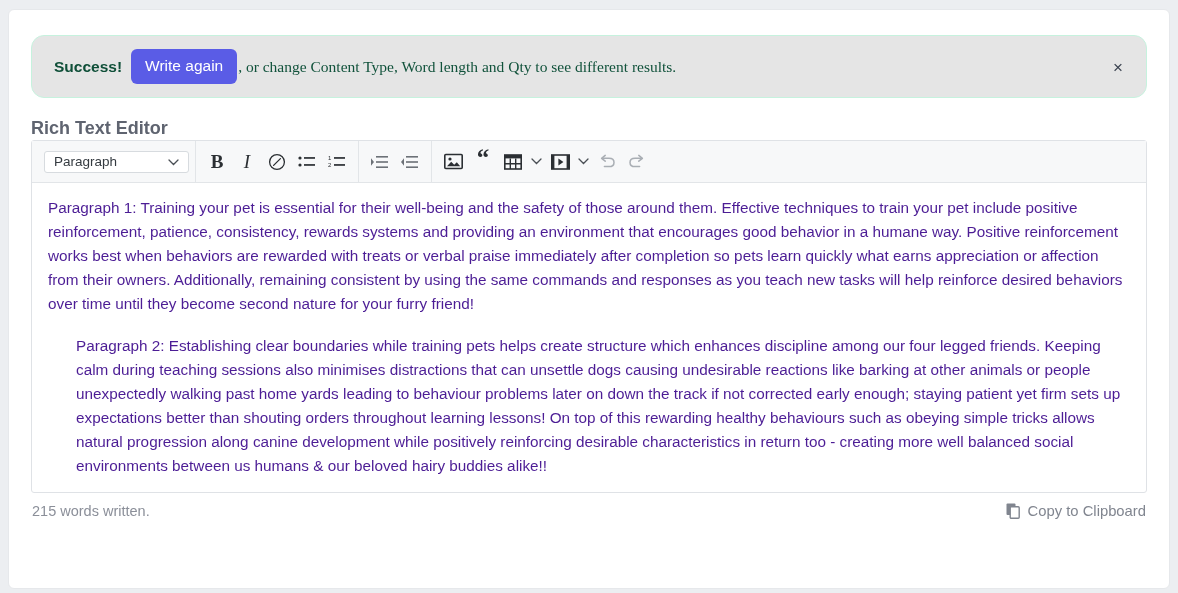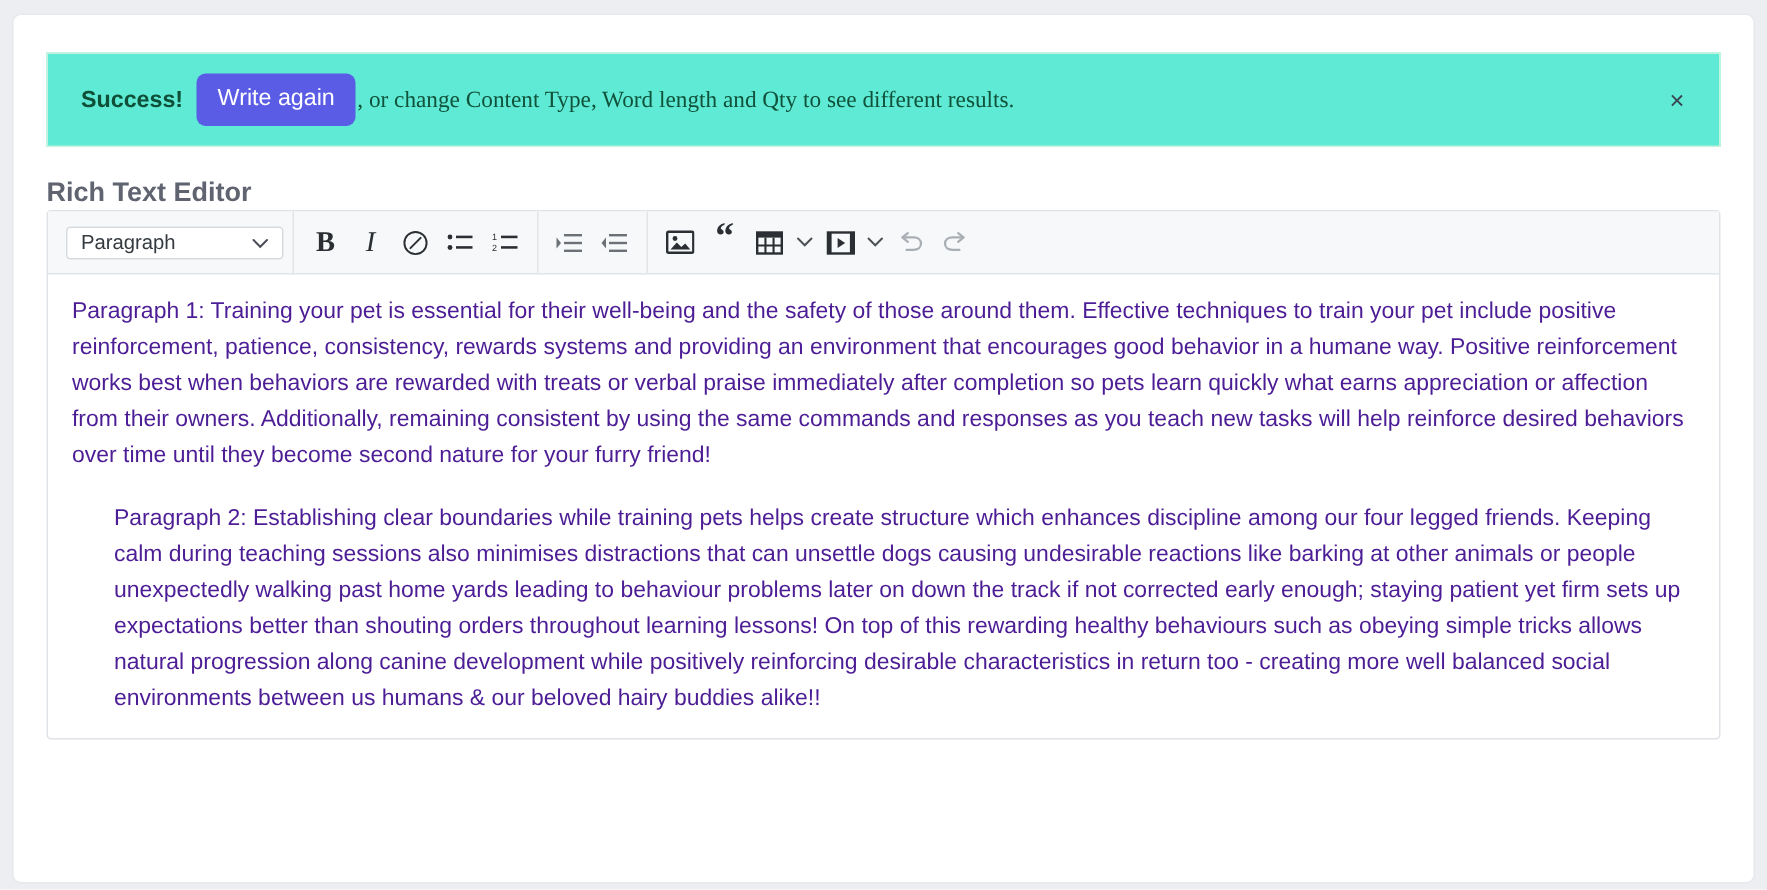--- a/index.html
+++ b/index.html
@@ -47,23 +47,23 @@
   }
 
   .card-body {
     padding: 25px 22px 0 22px;
     box-sizing: border-box;
   }
 
   
   .alert {
     position: relative;
-    background: #5eead4;
+    background: #e5e5e5;
     border: 1px solid #c6f2de;
-    border-radius: 0;
+    border-radius: 13px;
     height: 63px;
     display: flex;
     align-items: center;
     padding: 0 22px;
     box-sizing: border-box;
     color: #11523b;
     font-size: 15.5px;
   }
   .alert-strong {
     font-weight: bold;
@@ -348,15 +348,27 @@
 
       </div>
 
       <div class="editor-content">
         <p>Paragraph 1: Training your pet is essential for their well-being and the safety of those around them. Effective techniques to train your pet include positive reinforcement, patience, consistency, rewards systems and providing an environment that encourages good behavior in a humane way. Positive reinforcement works best when behaviors are rewarded with treats or verbal praise immediately after completion so pets learn quickly what earns appreciation or affection from their owners. Additionally, remaining consistent by using the same commands and responses as you teach new tasks will help reinforce desired behaviors over time until they become second nature for your furry friend!</p>
         <p>Paragraph 2: Establishing clear boundaries while training pets helps create structure which enhances discipline among our four legged friends. Keeping calm during teaching sessions also minimises distractions that can unsettle dogs causing undesirable reactions like barking at other animals or people unexpectedly walking past home yards leading to behaviour problems later on down the track if not corrected early enough; staying patient yet firm sets up expectations better than shouting orders throughout learning lessons! On top of this rewarding healthy behaviours such as obeying simple tricks allows natural progression along canine development while positively reinforcing desirable characteristics in return too - creating more well balanced social environments between us humans &amp; our beloved hairy buddies alike!!</p>
       </div>
 
     </div>
 
+    <div class="editor-footer">
+      <div class="word-count">215 words written.</div>
+      <div class="copy-clipboard">
+        <span>
+          <svg width="15" height="16" viewBox="0 0 15 16">
+            <rect x="0.5" y="0.5" width="9" height="11.5" rx="1" fill="#80858f"></rect>
+            <rect x="4.2" y="3.8" width="9" height="11.5" rx="1" fill="#ffffff" stroke="#80858f" stroke-width="1.4"></rect>
+          </svg>
+        </span>
+        <span>Copy to Clipboard</span>
+      </div>
+    </div>
 
   </div>
 </div>
 
 </body></html>

